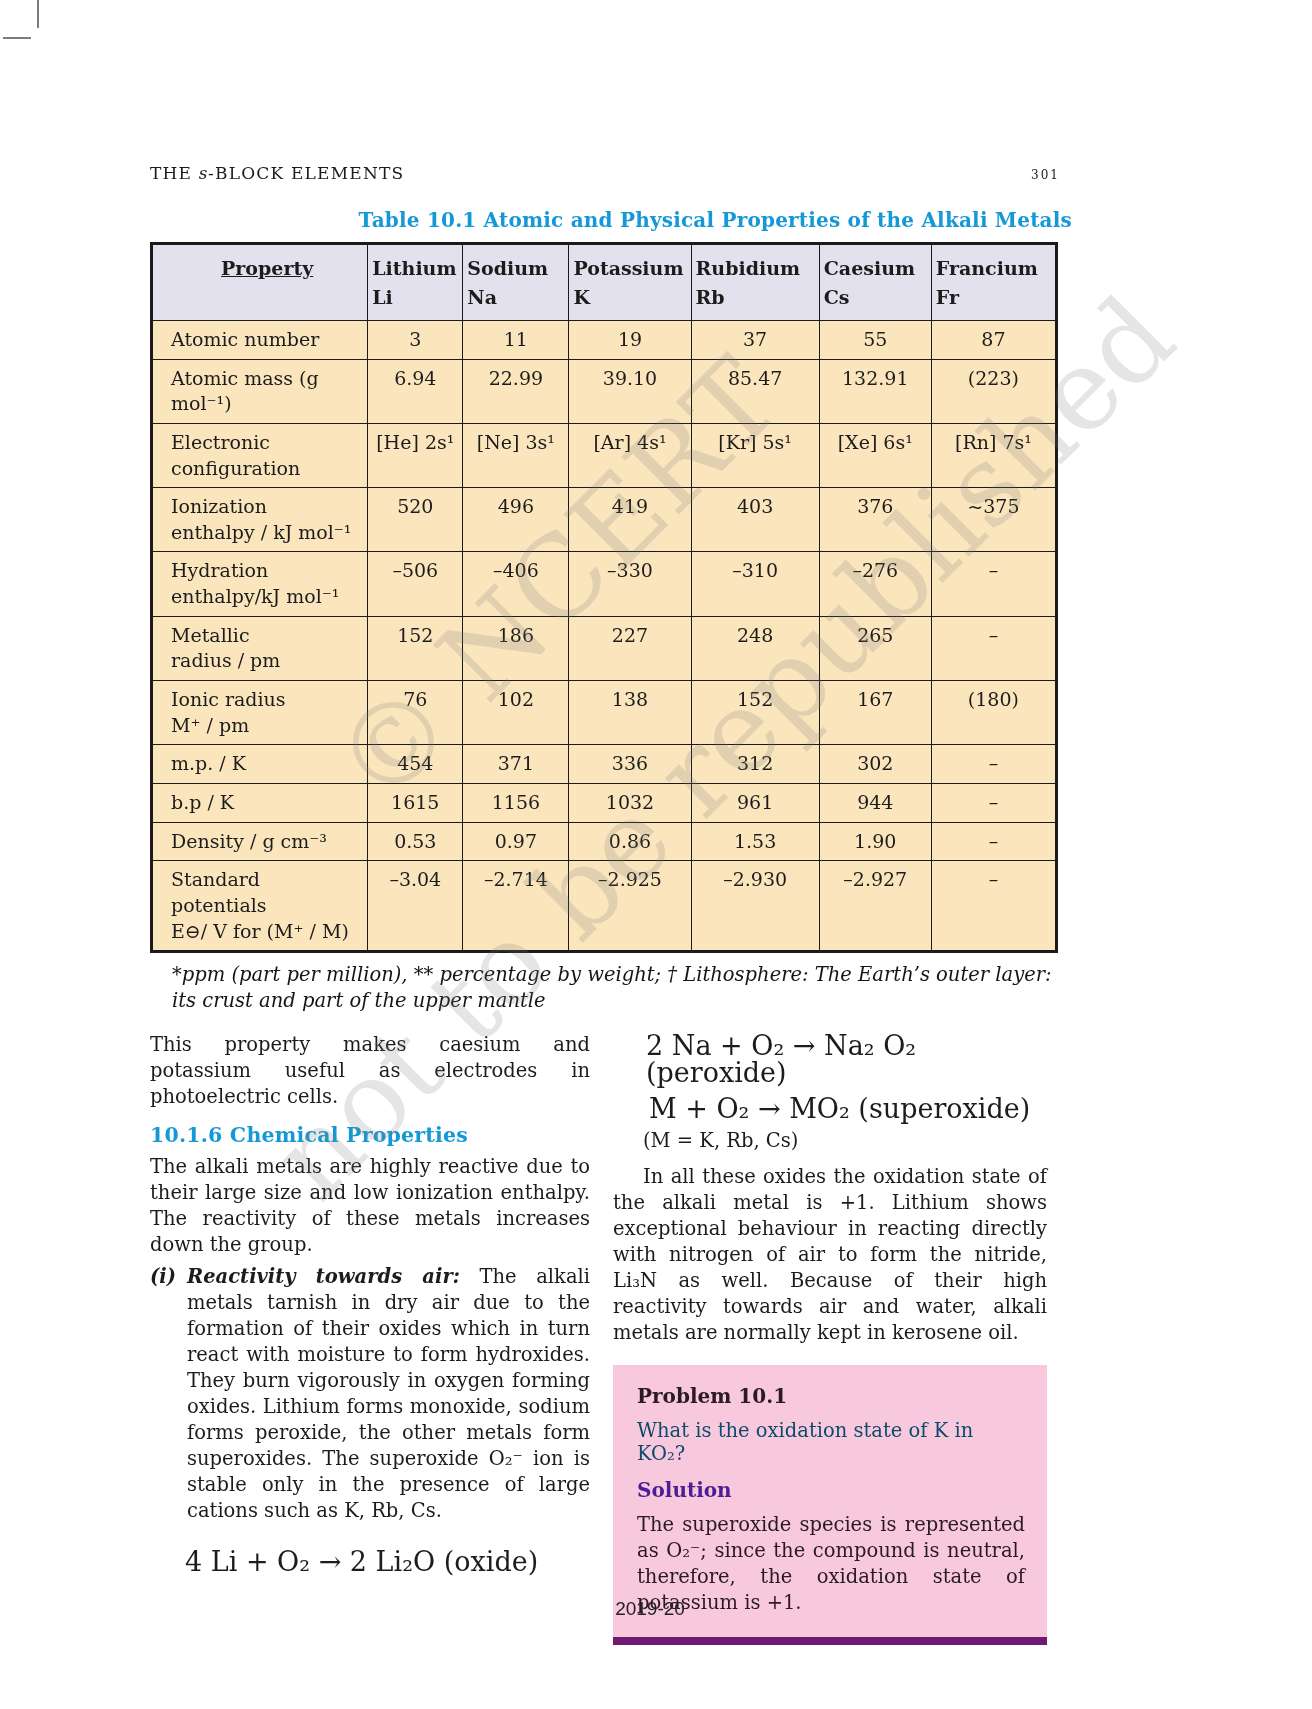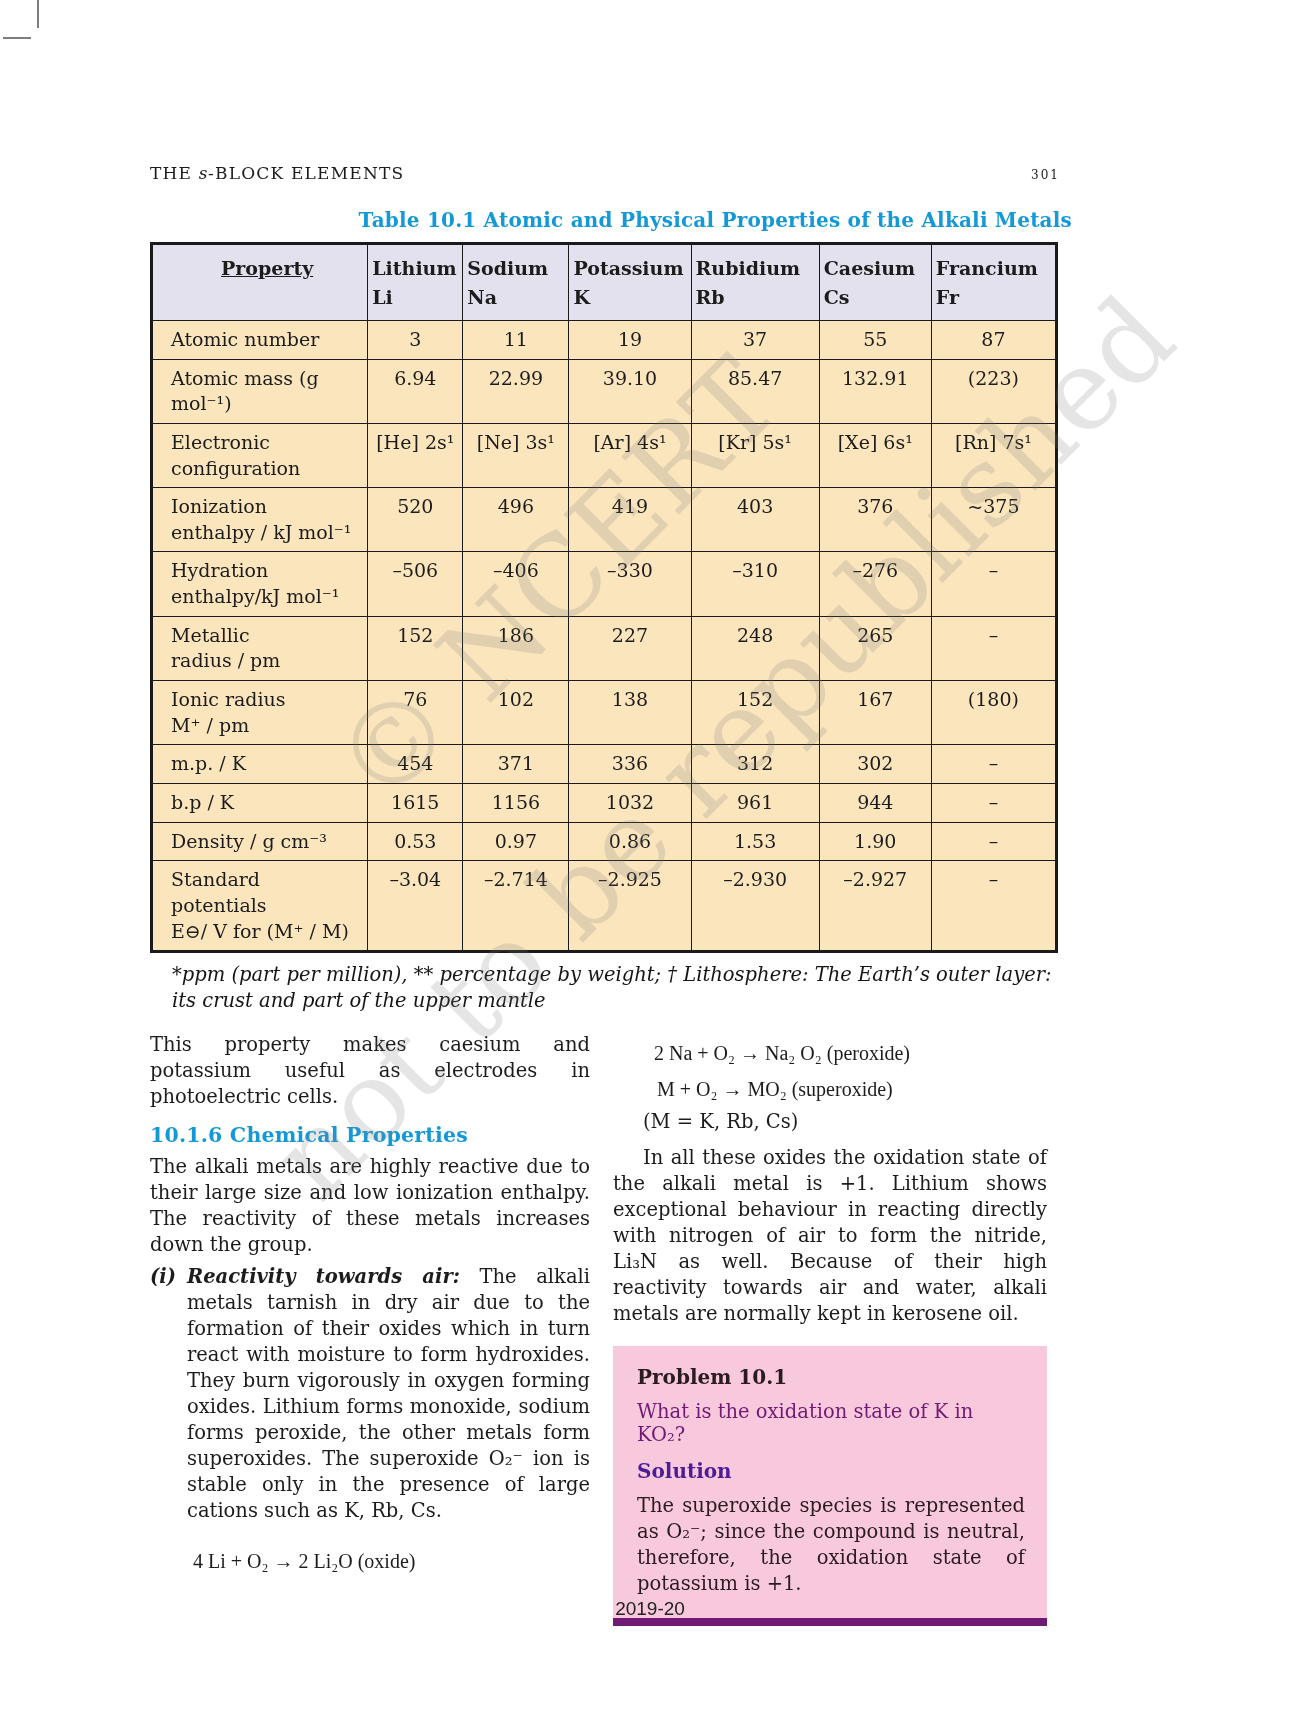--- a/index.html
+++ b/index.html
@@ -61,34 +61,34 @@
 
   .para { font-size:19.5px; line-height:26px; text-align:justify; margin:0; }
   .section-heading {
     color:#1599d6; font-weight:bold; font-size:20.5px;
     margin:13px 0 7px 0; letter-spacing:0.2px;
   }
   .list-item { position:relative; padding-left:37px; font-size:19.5px; line-height:26px; text-align:justify; margin-top:6px; }
   .list-marker { position:absolute; left:0; top:0; font-weight:bold; font-style:italic; }
   .list-lead { font-weight:bold; font-style:italic; }
 
-  .equation { font-size:20px; line-height:27px; margin:8px;font-family:Liberation Serif, serif; }
+  .equation { font-size:27px; line-height:27px; margin:0; }
   .eq-left { margin-top:24px; padding-left:35px; }
   .eq-r1 { padding-left:33px; margin-bottom:9px; }
   .eq-r2 { padding-left:36px; margin-bottom:7px; }
   .eq-note { padding-left:30px; font-size:19.5px; margin-bottom:12px; }
   .col-right .para.indent { text-indent:30px; }
 
   .problem-box {
     margin-top:19px; background:#f8c9dc;
     border-bottom:8px solid #701a75;
     padding:19px 22px 21px 24px;
   }
   .problem-title { font-weight:bold; font-size:20px; margin:0 0 11px 0; color:#2a1a22; }
-  .problem-question { font-size:19.5px; margin:0 0 13px 0; color:#701a75; }
+  .problem-question { font-size:19.5px; margin:0 0 13px 0; color:#0c4a6e; }
   .solution-heading { font-weight:bold; font-size:20px; margin:0 0 10px 0; color:#4c1d95; }
   .solution-text { font-size:19.5px; line-height:26px; text-align:justify; margin:0; color:#2a1a22; }
 
   .footer {
     position:absolute; left:0; top:1598px; width:1300px; text-align:center;
     font-family:"Liberation Sans",sans-serif; font-size:19px; color:#222;
   }
 
   .watermark {
     position:absolute; left:20px; top:430px; width:1240px;

